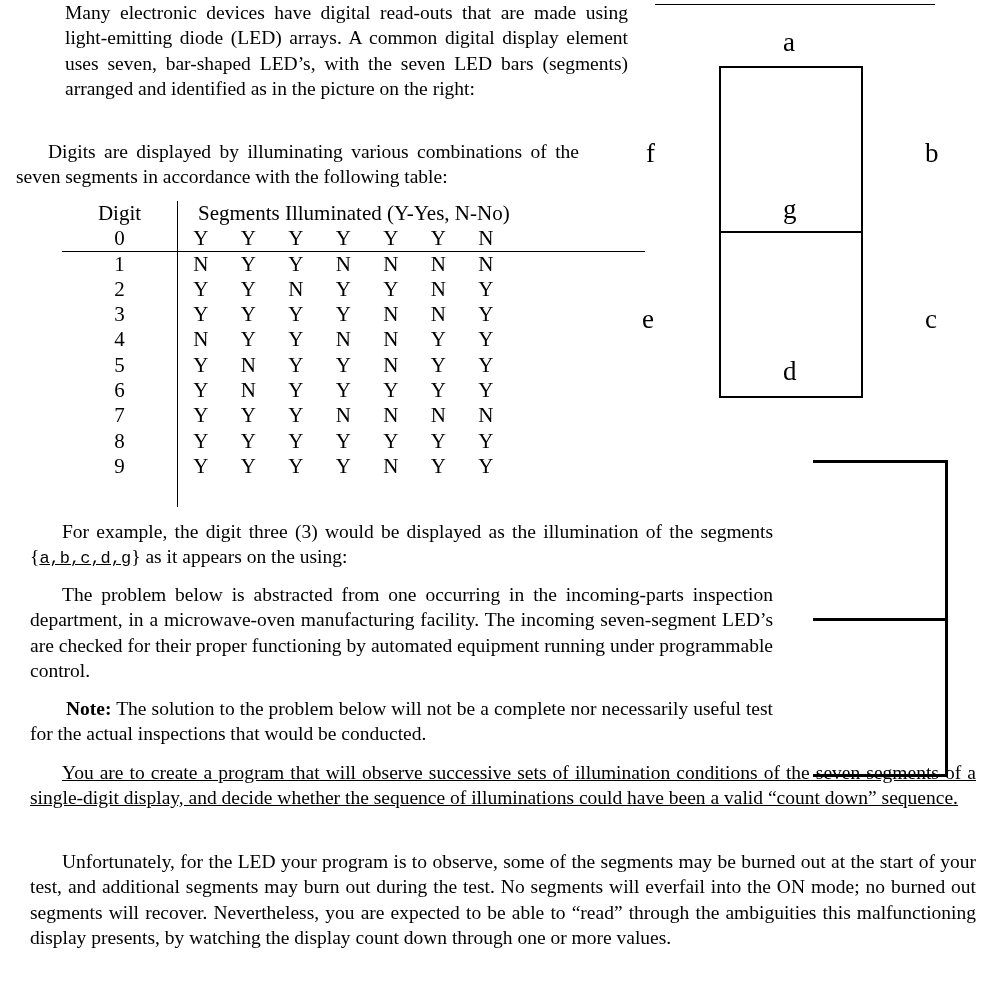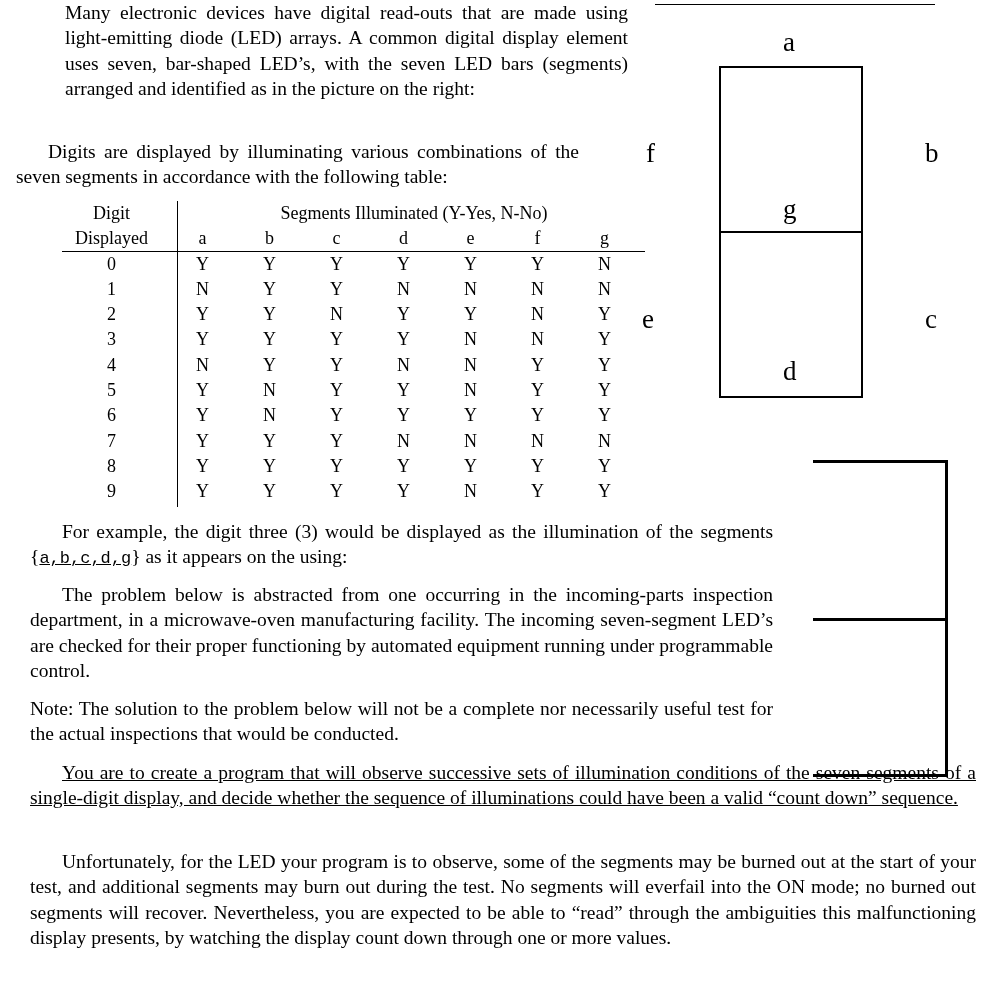--- a/index.html
+++ b/index.html
@@ -2,23 +2,23 @@
 <html><head>
 <meta charset="utf-8">
 <style>
   html, body { margin:0; padding:0; background:#ffffff; }
   body { width:1006px; height:1008px; position:relative; overflow:hidden;
          font-family:"DejaVu Serif","Liberation Serif",serif; color:#000; }
   .p { position:absolute; font-family:"Liberation Serif",serif; font-size:19.5px; line-height:25.3px;
        text-align:justify; margin:0; }
   .p .indent { display:inline-block; width:32px; }
   .mono { font-family:"Liberation Mono","DejaVu Sans Mono",monospace; font-size:17px;text-decoration:underline; }
-  b { font-weight:normal; }
-  table.seg { position:absolute; left:54px; top:201px; border-collapse:collapse;
-              font-family:"Liberation Serif",serif; font-size:18px; }
+  b { font-weight:bold;margin-left:36px; }
+  table.seg { position:absolute; left:62px; top:201px; border-collapse:collapse;
+              font-family:"Liberation Serif",serif; font-size:21px; }
   table.seg td { padding:0; height:25.3px; line-height:25.3px; text-align:center; }
   .rule-v { position:absolute; left:177px; top:201px; width:1.3px; height:306px; background:#000; }
   .rule-h { position:absolute; left:62px; top:251px; width:583px; height:1.3px; background:#000; }
   .lbl { position:absolute; font-family:"Liberation Serif",serif; font-size:27px; line-height:27px; }
   .box { position:absolute; border:2px solid #000; box-sizing:border-box; }
   .bar { position:absolute; background:#000; }
 </style>
 </head>
 <body>
 
@@ -29,30 +29,20 @@
 <p class="p" style="left:16px;top:139px;width:563px;"><span class="indent"></span><span>Digits are displayed by illuminating various combinations of the seven segments in accordance with the following table:</span></p>
 
 <div class="rule-v"></div>
 <div class="rule-h"></div>
 <table class="seg">
   <tbody id="seg-body">
     <tr>
       <td style="width:115px">Digit</td>
       <td colspan="7" style="padding-left:21px">Segments Illuminated (Y-Yes, N-No)</td>
     </tr>
-    <tr id="col-row">
-      <td>Displayed</td>
-    <td style="width: 67px; padding-left: 0px;">a</td>
-        <td style="width: 67px;">b</td>
-        <td style="width: 67px;">c</td>
-        <td style="width: 67px;">d</td>
-        <td style="width: 67px;">e</td>
-        <td style="width: 67px;">f</td>
-        <td style="width: 67px;">g</td>
-      </tr>
   <tr>
         <td>0</td>
         <td>Y</td>
         <td>Y</td>
         <td>Y</td>
         <td>Y</td>
         <td>Y</td>
         <td>Y</td>
         <td>N</td>
       </tr>

